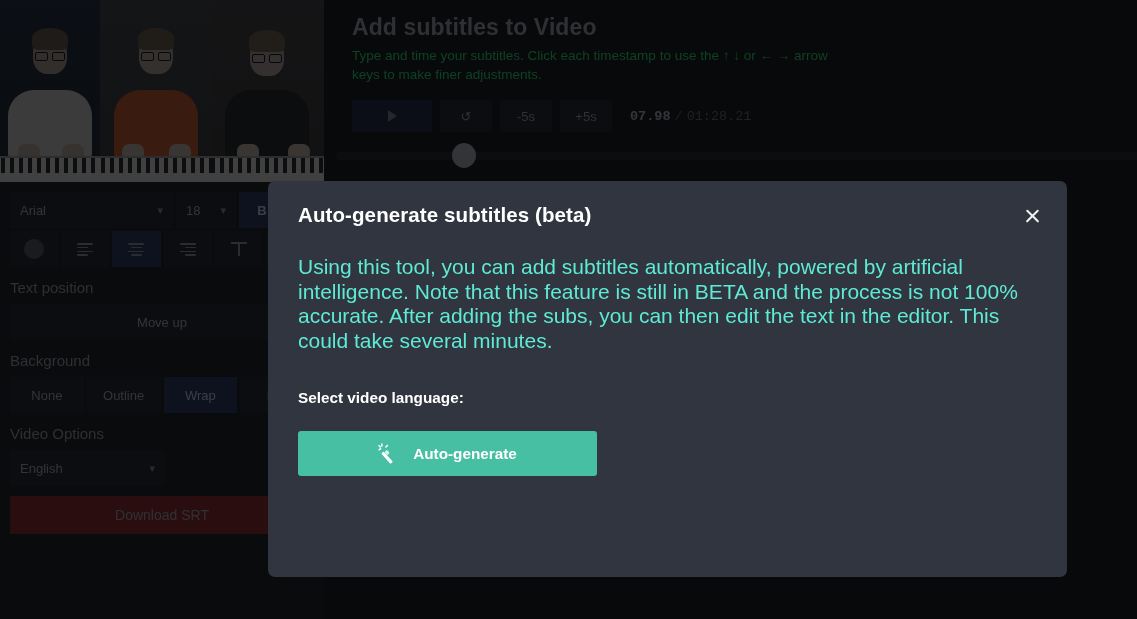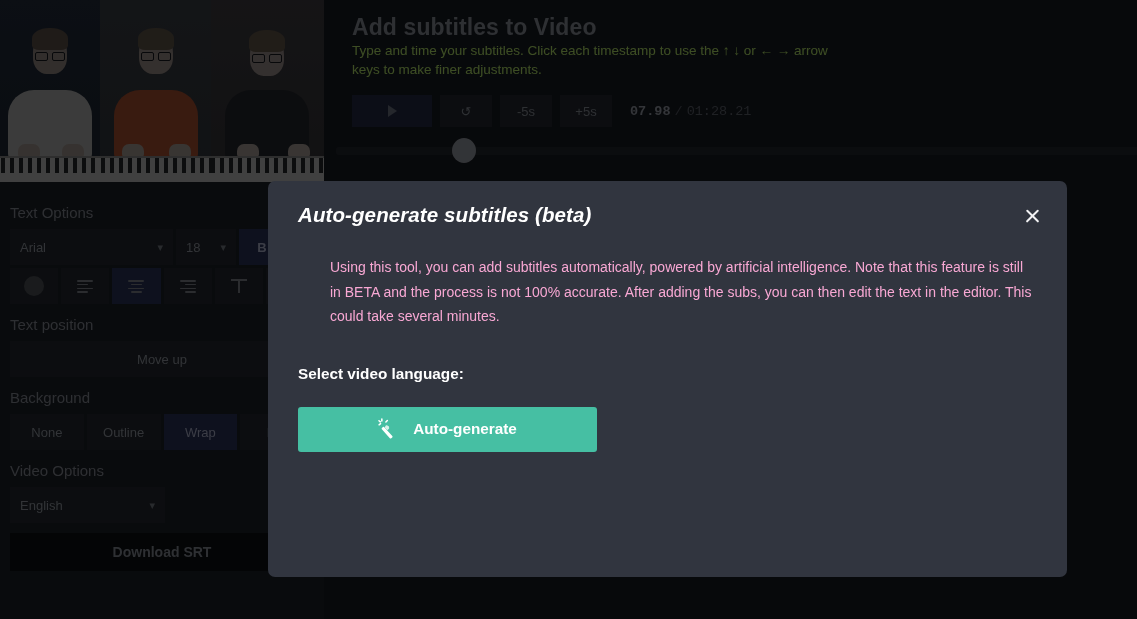--- a/index.html
+++ b/index.html
@@ -94,29 +94,29 @@
   .vtop::before { content:""; position:absolute; top:0; left:0; width:100%; height:1.6px; background:#82848b; }
   .vtop::after { content:""; position:absolute; top:2px; left:50%; margin-left:-0.8px; width:1.6px; height:12px; background:#82848b; }
   .vmid { position: relative; width: 16px; height: 14px; }
   .vmid::before { content:""; position:absolute; top:6px; left:0; width:100%; height:1.6px; background:#82848b; }
   .vmid::after { content:""; position:absolute; top:0; left:50%; margin-left:-0.8px; width:1.6px; height:14px; background:#82848b; }
 
   .pos-btn { flex: 1; }
   .bg-btn { flex: 1; }
   .dl-btn {
     margin: 10px 10px 0 10px; height: 38px; width: calc(100% - 20px);
-    background: #000000; color: #8e9097; border: none; font-size: 14px; font-weight: 700;
+    background: #7f1d1d; color: #8e9097; border: none; font-size: 14px; font-weight: 400;
     font-family: "Liberation Sans", sans-serif;
   }
 
   
   .main { position: absolute; left: 324px; top: 0; right: 0; bottom: 0; background: #0d0e12; }
   .main-head { padding: 14px 0 0 28px; }
   .main-title { color: #8d8f96; font-size: 23px; font-weight: 700; letter-spacing: .1px; }
-  .main-sub { color: #bef264; font-size: 13.5px; line-height: 19px; max-width: 500px; }
+  .main-sub { color: #22c55e; font-size: 13.5px; line-height: 19px; margin-top: 5px; max-width: 500px; }
 
   .player-bar { display: flex; align-items: center; gap: 8px; padding: 16px 0 0 28px; }
   .pbtn {
     height: 32px; border: none; background: #1b1d23; color: #8d8f96;
     display: flex; align-items: center; justify-content: center; font-size: 13px;
     font-family: "Liberation Sans", sans-serif;
   }
   .pbtn.play { width: 80px; background: #1c1f3a; }
   .pbtn.wide { width: 52px; }
   .play-tri {
@@ -139,36 +139,36 @@
 
   
   .dim { position: absolute; inset: 0; background: rgba(6,7,9,0.70); }
 
   
   .modal {
     position: absolute; left: 268px; top: 181px; width: 799px; height: 396px;
     background: #31353f; border-radius: 7px; color: #fff;
     padding: 22px 30px 0 30px;
   }
-  .modal-title { font-size: 20.5px; font-weight: 700; letter-spacing: .1px; font-style: italic; }
+  .modal-title { font-size: 20.5px; font-weight: 700; letter-spacing: .1px; }
   .close-btn {
     position: absolute; right: 18px; top: 18px; width: 34px; height: 34px;
     background: transparent; border: none; cursor: pointer;
     display: flex; align-items: center; justify-content: center;
   }
   .close-x { position: relative; width: 17px; height: 17px; }
   .close-x::before, .close-x::after {
     content: ""; position: absolute; left: 0; top: 7.5px; width: 17px; height: 2.2px;
     background: #f1f1f3; border-radius: 1px;
   }
   .close-x::before { transform: rotate(45deg); }
   .close-x::after { transform: rotate(-45deg); }
 
   .modal-body {
-    margin-top: 28px; font-size: 14px; line-height: 24.5px; color: #f9a8d4; max-width: 752px; margin-left: 32px;
+    margin-top: 28px; font-size: 21px; line-height: 24.5px; color: #5eead4; max-width: 752px;
   }
   .modal-label { margin-top: 36px; font-size: 15.3px; font-weight: 700; color: #fff; }
 
   .lang-select {
     margin-top: 23px; width: 299px; height: 38px; background: #5e6370;
     border: none; border-radius: 3px; color: #fff; font-size: 13.8px; font-weight: 700;
     padding: 0 10px; font-family: "Liberation Sans", sans-serif;
     -webkit-appearance: none; appearance: none;
     background-image:
       linear-gradient(45deg, transparent 50%, #e9e9ec 50%),
@@ -231,21 +231,20 @@
             <div class="vp-hand" style="right:14px;background:#b2a298;"></div>
           </div>
           <div class="vp-keys">
               <div class="blacks"></div>
             </div>
         </div>
       </div>
     </div>
 
     <div class="sidebar">
-      <div class="sec-title">Text Options</div>
 
       <div class="row">
         <button class="ctl select-ctl" style="width:163px;">
           <span>Arial</span>
           <span class="chev">▾</span>
         </button>
         <button class="ctl select-ctl" style="width:60px;">
           <span>18</span>
           <span class="chev">▾</span>
         </button>

